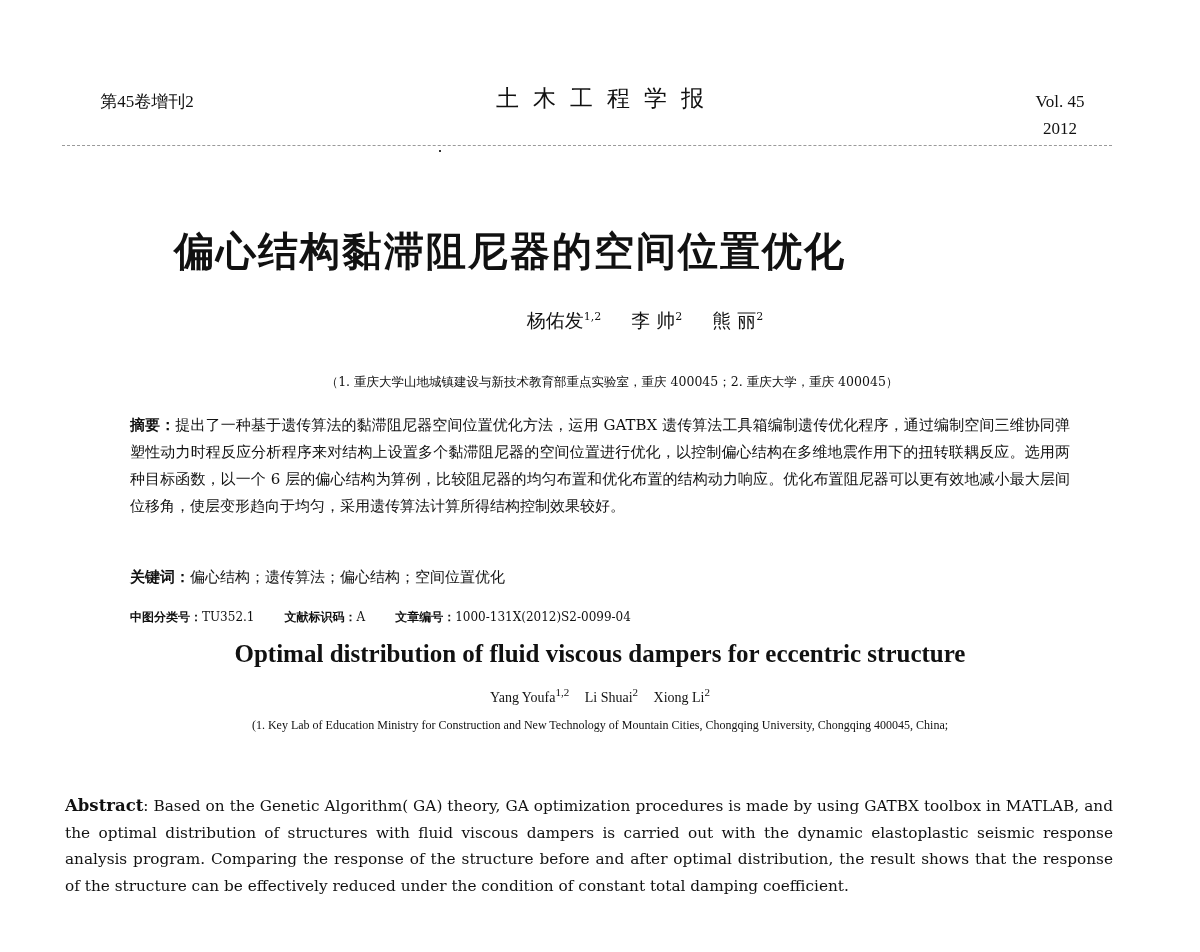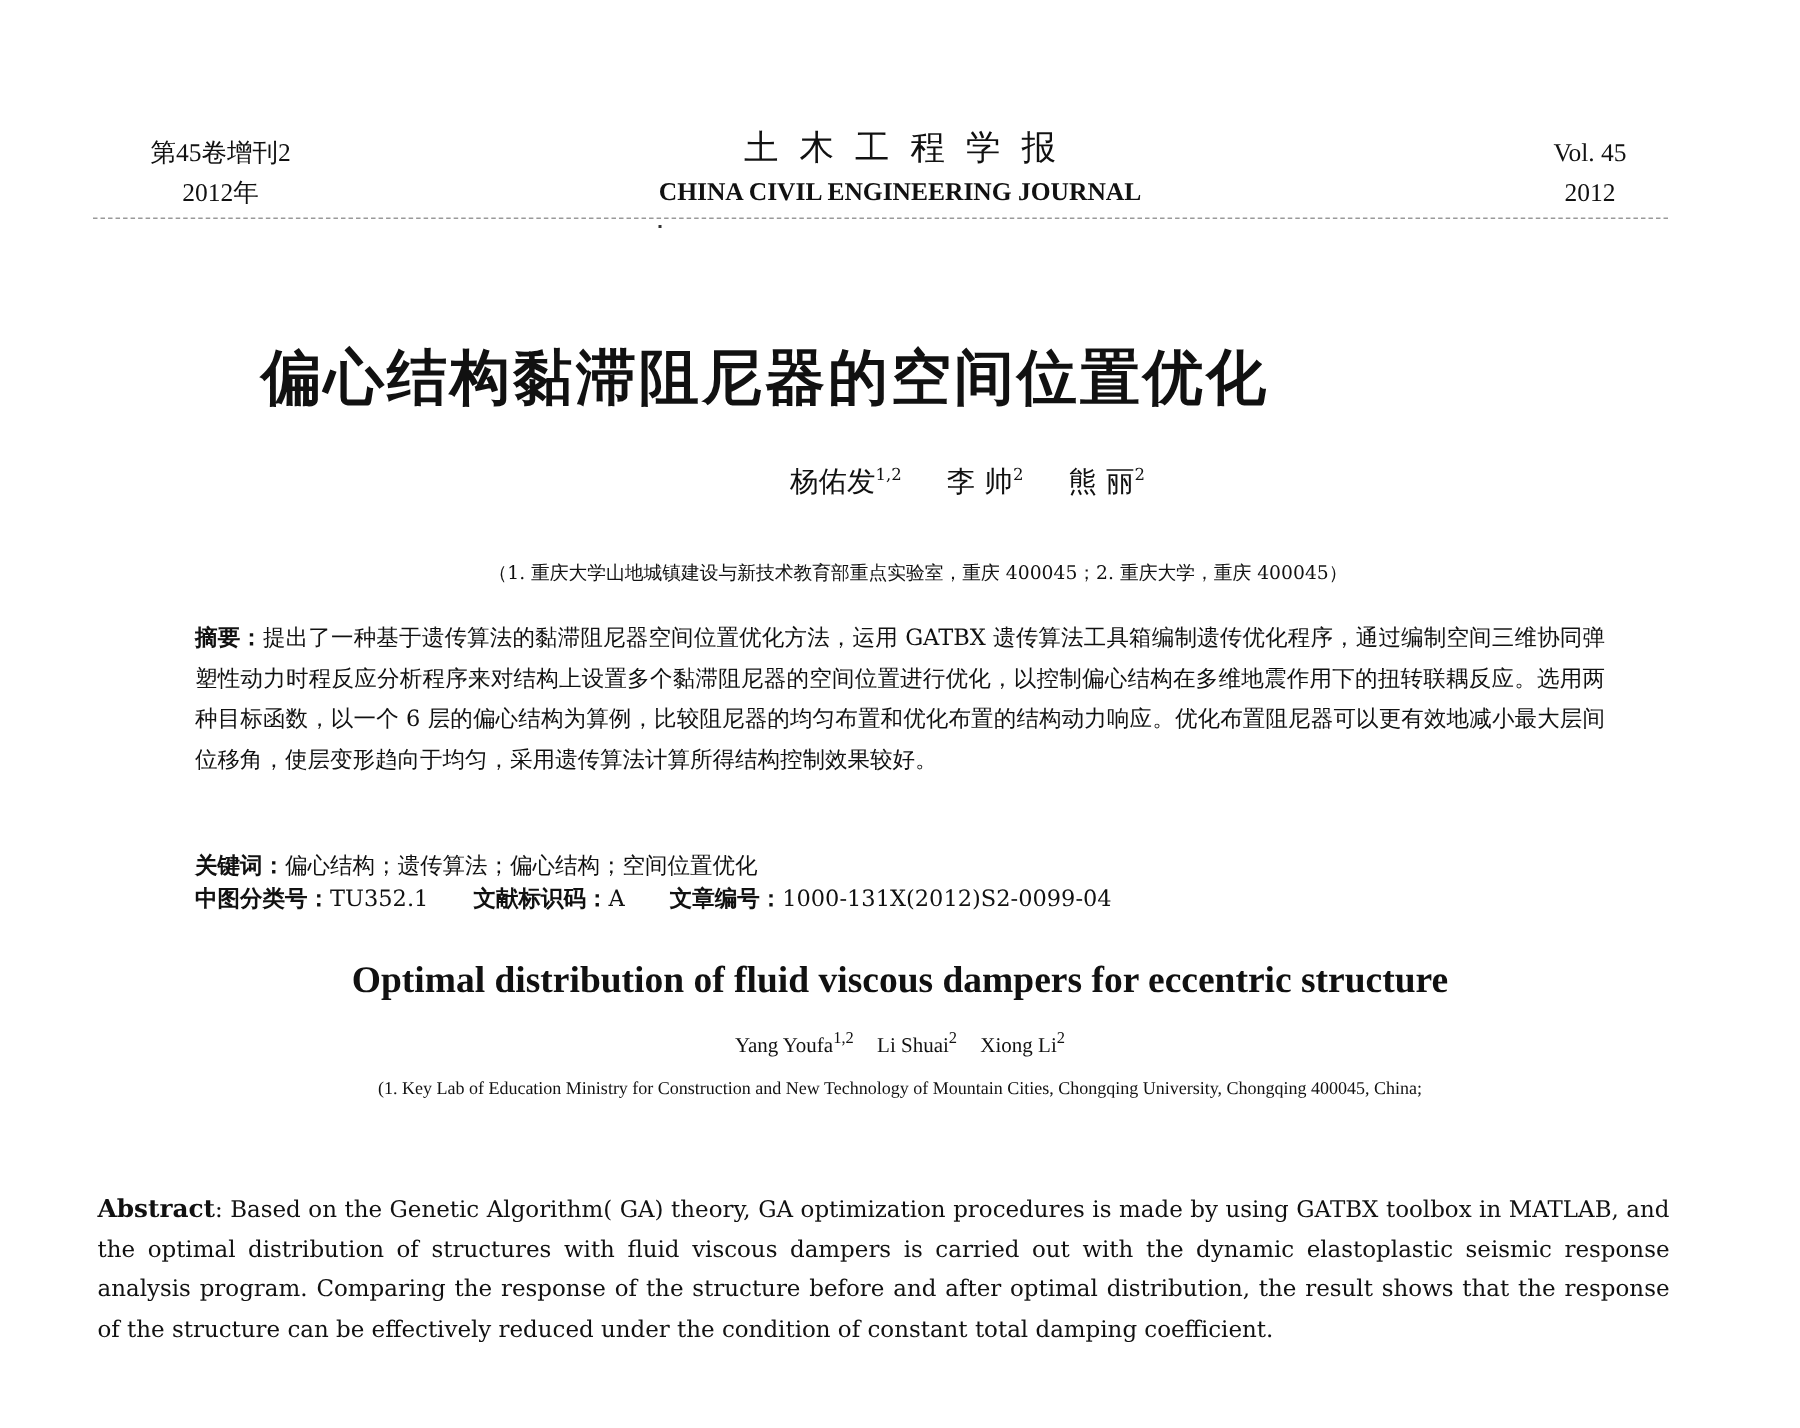--- a/index.html
+++ b/index.html
@@ -13,40 +13,38 @@
     .rule { left:62px; top:145px; width:1050px; height:0; border-top:1px dashed #9a9a9a; }
     .dot { left:439px; top:150px; width:2px; height:2px; background:#333; }
     .title-cn { left:0; top:224px; width:1020px; text-align:center; font-family:"DejaVu Sans", sans-serif; font-weight:bold; font-size:40px; letter-spacing:2px; }
     .authors-cn { left:0; top:308px; width:1200px; text-align:center; font-family:"DejaVu Serif", serif; font-size:19px;padding-left:45px; }
     .authors-cn .a { margin:0 12px; }
     sup { font-size:11px; vertical-align:super; line-height:0; }
     .affil-cn { left:0; top:374px; width:1200px; text-align:center; font-family:"DejaVu Serif", serif; font-size:12.5px;margin-left:12px; }
     .abstract-cn { left:130px; top:412px; width:940px; font-family:"DejaVu Serif", serif; font-size:15px; line-height:27px; text-align:justify; }
     .lbl { font-family:"DejaVu Sans", sans-serif; font-weight:bold; }
     .kw-cn { left:130px; top:566px; font-family:"DejaVu Serif", serif; font-size:15px; line-height:22px; }
-    .class-cn { left:130px; top:588px; font-family:"DejaVu Serif", serif; font-size:15px; line-height:22px; white-space:nowrap; }
+    .class-cn { left:130px; top:606px; font-family:"DejaVu Serif", serif; font-size:12px; line-height:22px; white-space:nowrap; }
     .class-cn .gap { display:inline-block; width:30px; }
     .title-en { left:0; top:640px; width:1200px; text-align:center; font-family:"Liberation Serif", serif; font-weight:bold; font-size:25px; }
     .authors-en { left:0; top:690px; width:1200px; text-align:center; font-family:"Liberation Serif", serif; font-size:14px; }
     .authors-en .a { margin:0 6px; }
     .affil-en { left:0; top:713px; width:1200px; text-align:center; font-family:"Liberation Serif", serif; font-size:12px; line-height:24px; }
     .abstract-en { left:65px; top:793px; width:1048px; font-family:"DejaVu Serif", serif; font-size:15.3px; line-height:26.5px; text-align:justify; }
     .abstract-en .lbl-en { font-family:"DejaVu Serif", serif; font-weight:bold; font-size:16.5px; }
   </style>
 </head>
 <body>
 
 <div class="abs hdr-left">
   <div>第45卷增刊2</div>
-  <div>2012年</div>
 </div>
 
 <div class="abs hdr-center">
   <div class="cn">土木工程学报</div>
-  <div class="en">CHINA CIVIL ENGINEERING JOURNAL</div>
 </div>
 
 <div class="abs hdr-right">
   <div>Vol. 45</div>
   <div>2012</div>
 </div>
 
 <div class="abs rule"></div>
 <div class="abs dot"></div>
 

